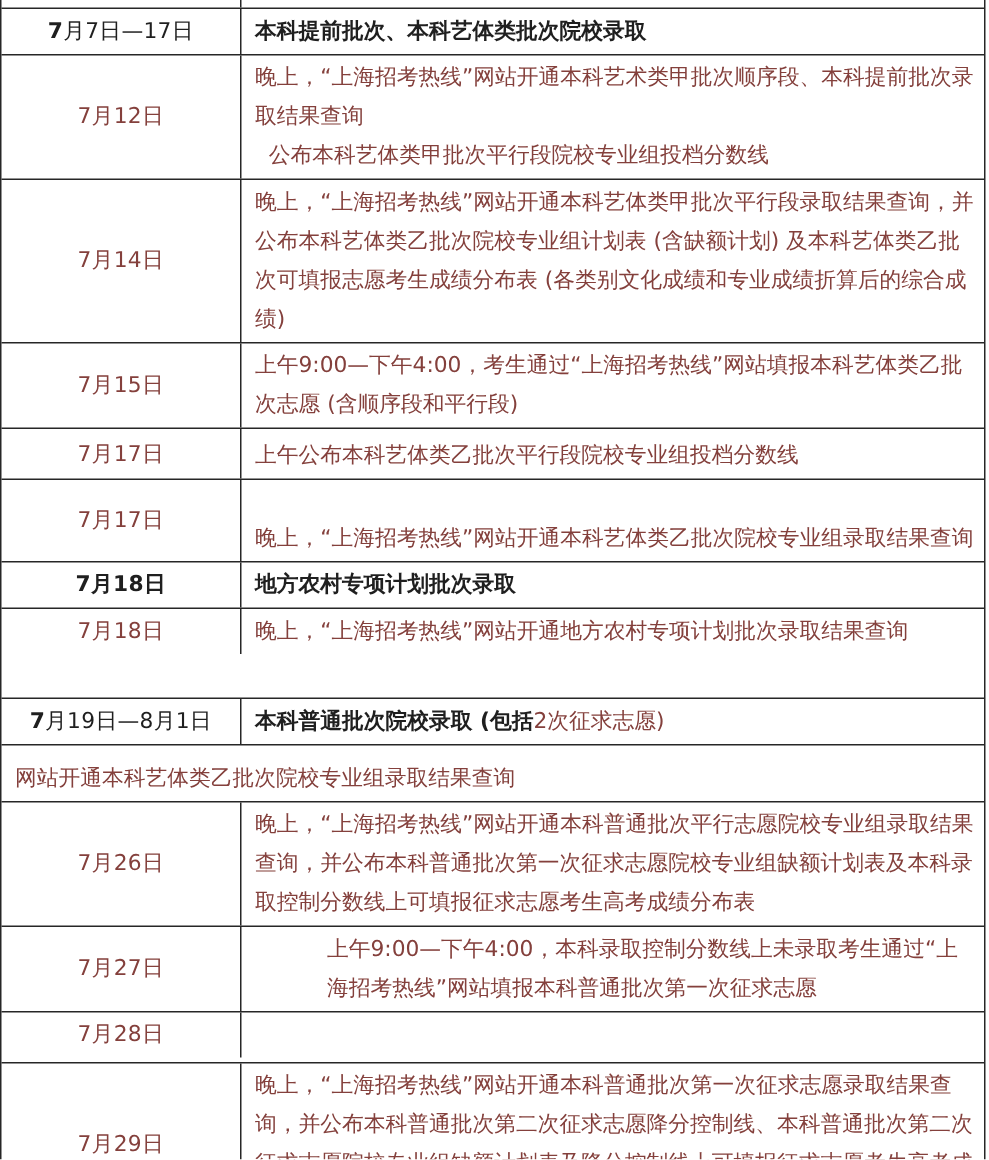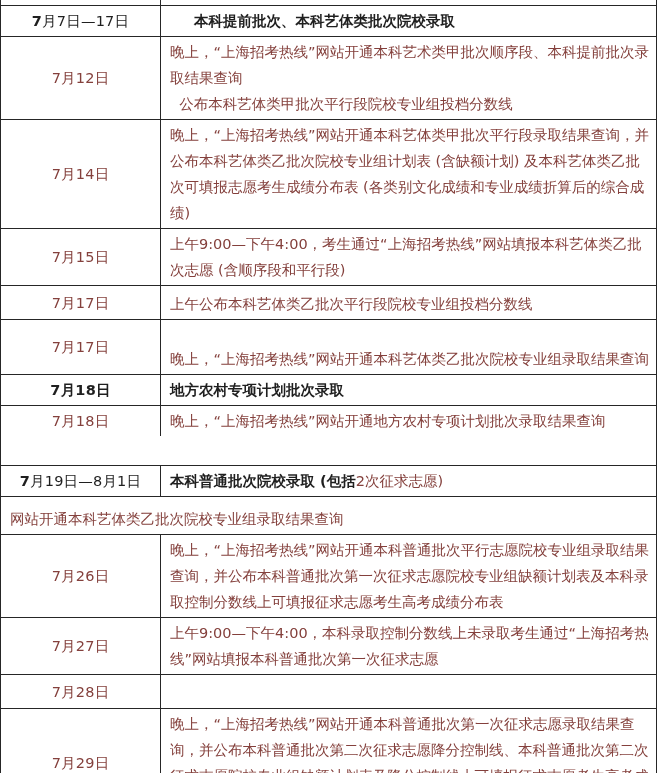--- a/index.html
+++ b/index.html
@@ -73,21 +73,21 @@
 <body>
 
 <div class="canvas">
   <div class="table">
 
     <div class="row cut" style="height:5px">
       <div class="cell date-cell"></div>
       <div class="cell event-cell"></div>
     </div>
 
-    <div class="row" style="min-height: 30px; gap: 24px;">
+    <div class="row" style="min-height: 30px;">
         <div class="cell date-cell">
           <span class="txt"><span class="b ink">7</span><span class="ink">月7日—17日</span></span>
         </div>
         <div class="cell event-cell">
           <span class="txt"><span class="b ink">本科提前批次、本科艺体类批次院校录取</span></span>
         </div>
       </div>
       <div class="row" style="min-height: 79px;">
         <div class="cell date-cell">
           <span class="txt"><span class="red">7月12日</span></span>
@@ -159,29 +159,29 @@
         </div>
       </div>
       <div class="row" style="min-height: 78px;">
         <div class="cell date-cell">
           <span class="txt"><span class="red">7月26日</span></span>
         </div>
         <div class="cell event-cell">
           <span class="txt"><span class="red">晚上，“上海招考热线”网站开通本科普通批次平行志愿院校专业组录取结果查询，并公布本科普通批次第一次征求志愿院校专业组缺额计划表及本科录取控制分数线上可填报征求志愿考生高考成绩分布表</span></span>
         </div>
       </div>
-      <div class="row" style="min-height: 55px;">
+      <div class="row" style="min-height: 55px; gap: 48px;">
         <div class="cell date-cell">
           <span class="txt"><span class="red">7月27日</span></span>
         </div>
         <div class="cell event-cell">
           <span class="txt"><span class="red">上午9:00—下午4:00，本科录取控制分数线上未录取考生通过“上海招考热线”网站填报本科普通批次第一次征求志愿</span></span>
         </div>
       </div>
-      <div class="row" style="min-height: 34px;">
+      <div class="row" style="min-height: 34px; flex-direction: column;">
         <div class="cell date-cell">
           <span class="txt"><span class="red">7月28日</span></span>
         </div>
       </div>
       <div class="row" style="min-height: 99px;">
         <div class="cell date-cell">
           <span class="txt"><span class="red">7月29日</span></span>
         </div>
         <div class="cell event-cell">
           <span class="txt"><span class="red">晚上，“上海招考热线”网站开通本科普通批次第一次征求志愿录取结果查询，并公布本科普通批次第二次征求志愿降分控制线、本科普通批次第二次征求志愿院校专业组缺额计划表及降分控制线上可填报征求志愿考生高考成绩分布表</span></span>

